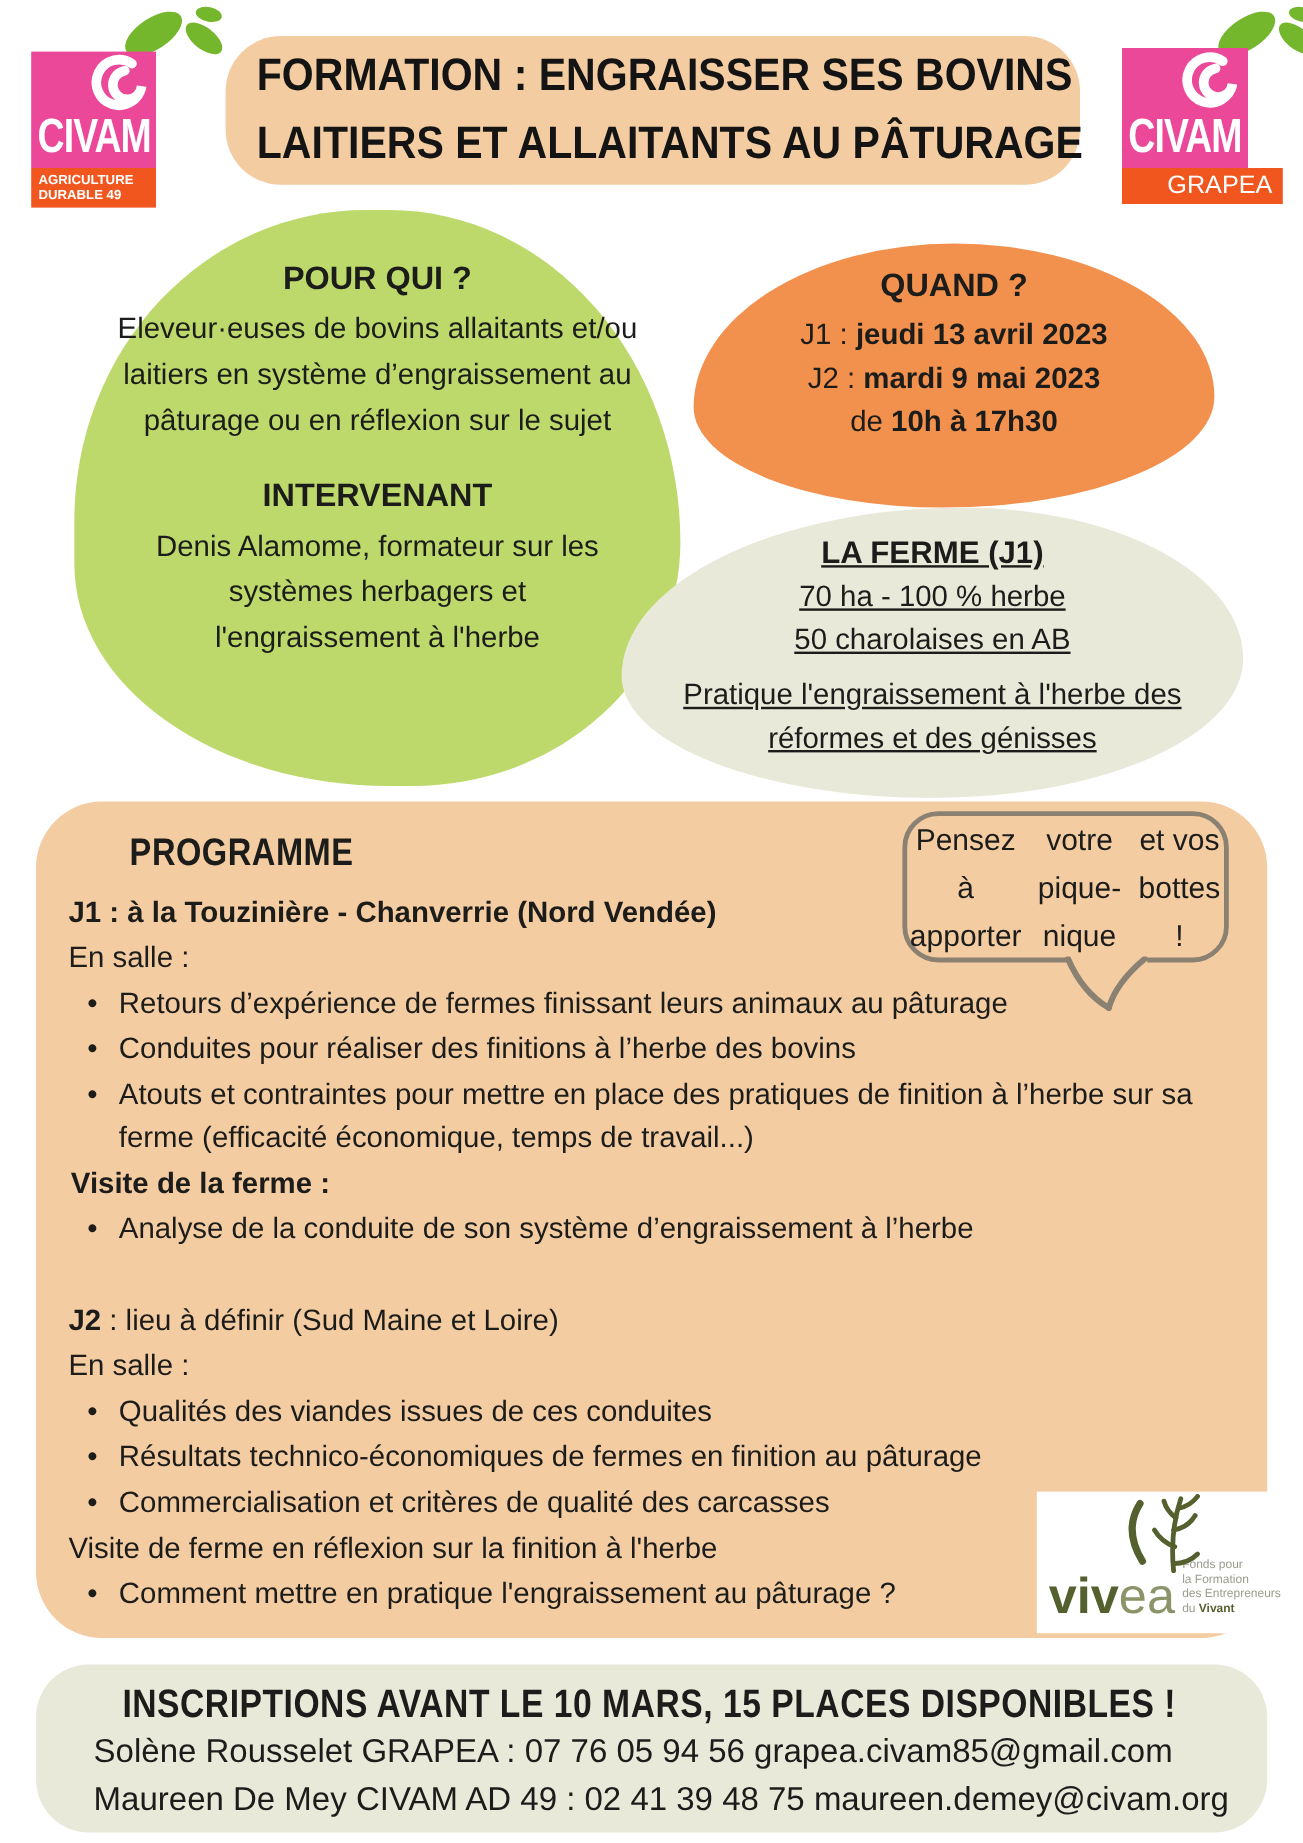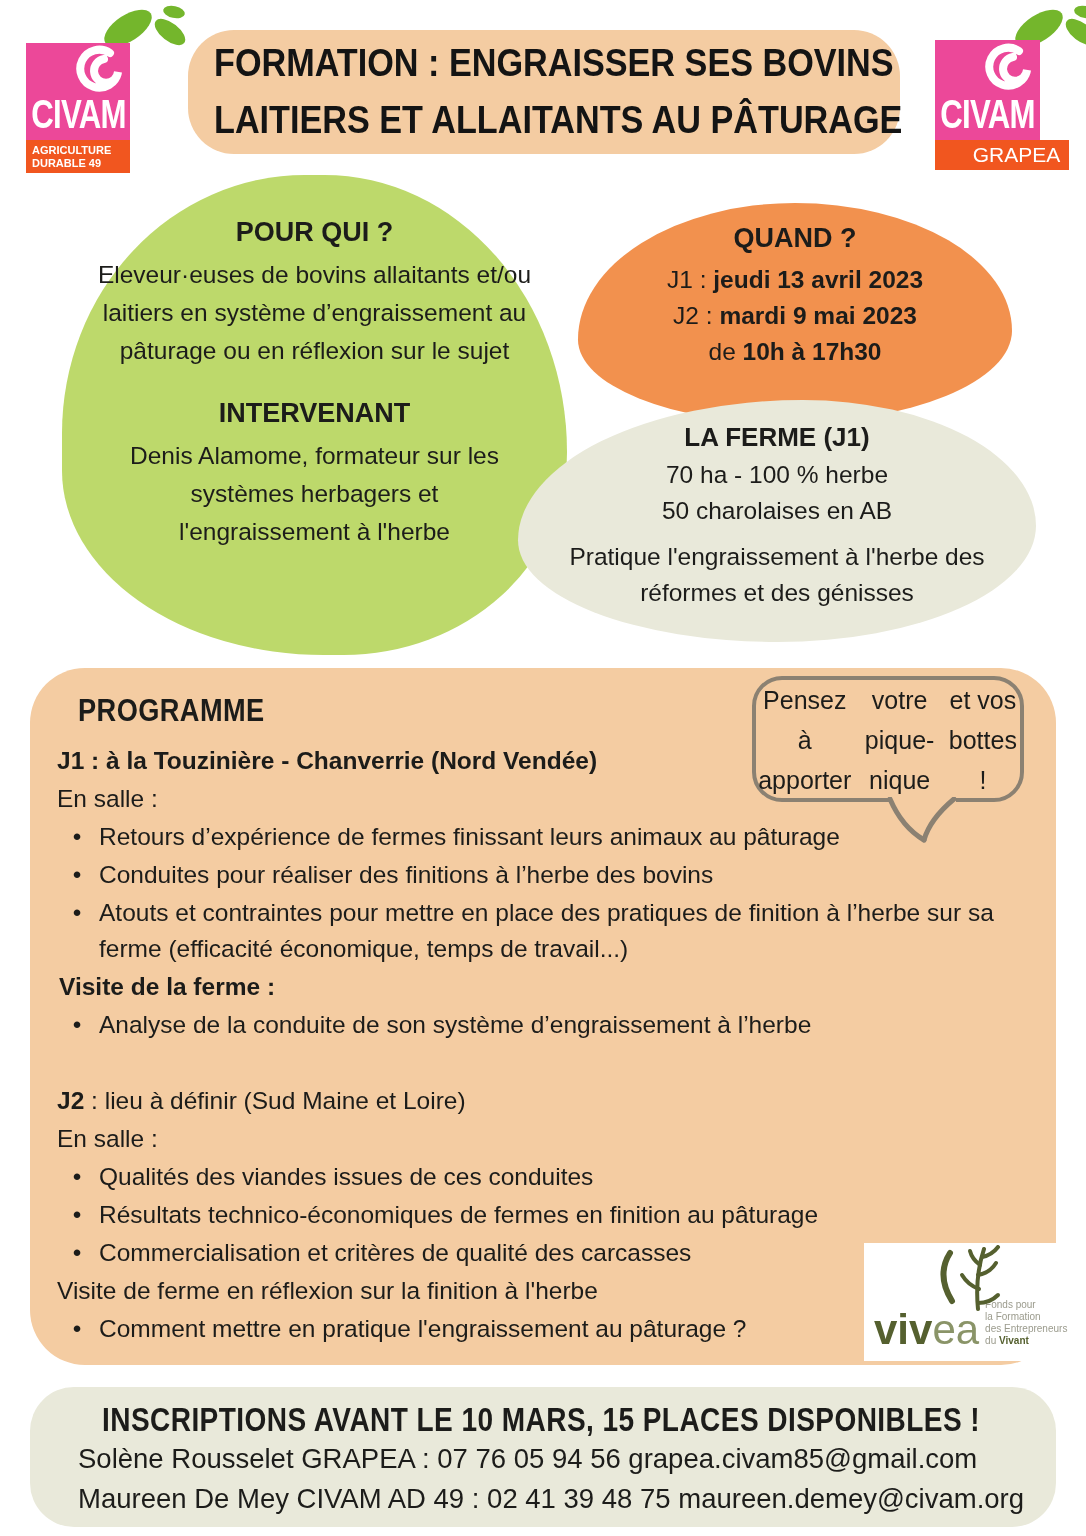--- a/index.html
+++ b/index.html
@@ -19,27 +19,27 @@
               transform:scaleX(.9);transform-origin:left center;white-space:nowrap;}
   
   .blob{position:absolute;text-align:center;box-sizing:border-box;}
   .blob-h{font-weight:bold;font-size:27px;margin:0 0 8px 0;}
   .green-blob{left:62px;top:175px;width:505px;height:480px;background:#bdd96b;
               border-radius:50% 50% 46% 54% / 56% 60% 44% 40%;padding:42px 28px 0;}
   .green-blob p{font-size:24.5px;line-height:38px;margin:0;}
   .orange-blob{left:578px;top:203px;width:434px;height:220px;background:#f2914e;
                border-radius:50% 50% 52% 48% / 62% 58% 42% 38%;padding:20px 20px 0;}
   .orange-blob .ln{font-size:24.5px;line-height:36px;}
-  .beige-blob{left:518px;top:400px;width:518px;height:242px;background:#e9e9da;
-              border-radius:55% 45% 50% 50% / 58% 52% 48% 42%;padding:22px 18px 0;}
+  .beige-blob{left:518px;top:423px;width:518px;height:242px;background:#e9e9da;
+              border-radius:55% 45% 50% 50% / 58% 52% 48% 42%;padding:22px 18px 0;text-decoration:underline;}
   .beige-blob .ln{font-size:24.5px;line-height:36px;}
   
   .prog-panel{left:30px;top:668px;width:1026px;height:697px;background:#f4cca2;border-radius:55px;
               box-sizing:border-box;padding:20px 28px 0 25px;}
-  .prog-h{font-size:32px;margin:4px 0 14px 23px;}
+  .prog-h{font-size:32px;margin:4px 0 14px 53px;}
   .prog-body{font-size:24.5px;line-height:36px;}
   .line-bold{font-weight:bold;}
   .bullet{display:flex;margin:2px 0;}
   .bullet::before{content:"•";flex:0 0 44px;text-align:center;}
   .bullet span{flex:1;}
   .gap{height:38px;}
   
   .bubble{left:752px;top:676px;width:272px;height:126px;border:4px solid #8b8172;border-radius:30px;
           display:flex;flex-direction:row;justify-content:center;text-align:center;
           font-size:25px;line-height:40px;box-sizing:border-box;background:#f4cca2;z-index:3;}

